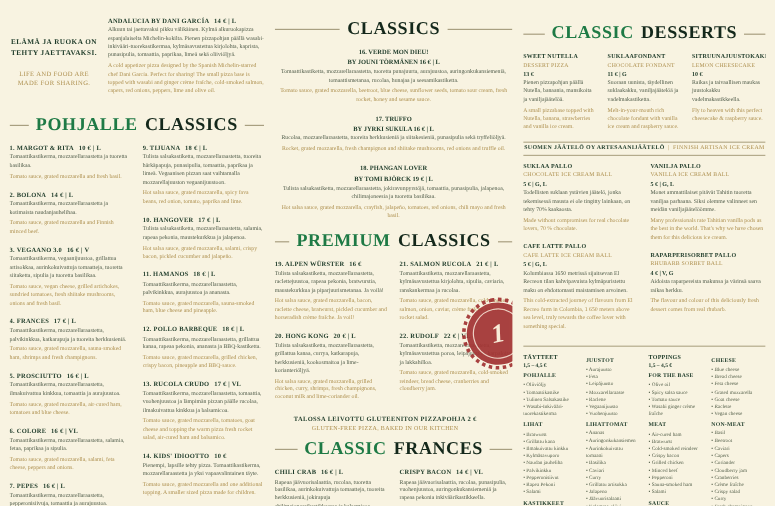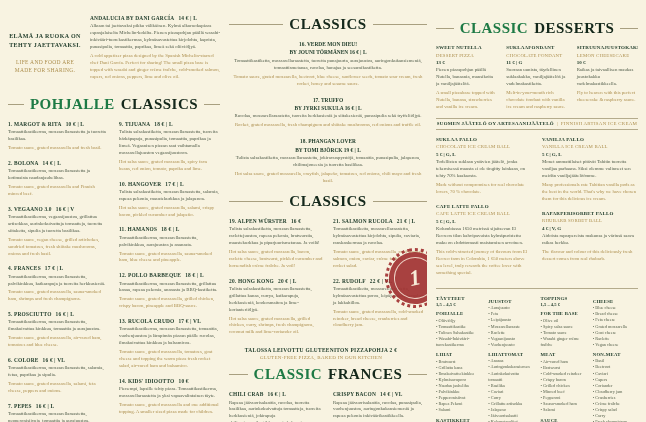--- a/index.html
+++ b/index.html
@@ -214,20 +214,21 @@
       </div><div style="display: contents;">
         <div class="c-item">
           <div class="t1">18. PHANGAN LOVER</div>
           <div class="t2">BY TOMI BJÖRCK  19 € | L</div>
           <p class="fi">Tulista salsakastiketta, mozzarellaraastetta, jokiravunpyrstöjä, tomaattia, punasipulia, jalapenoa, chilimajoneesia ja tuoretta basilikaa.</p>
           <p class="en">Hot salsa sauce, grated mozzarella, crayfish, jalapeño, tomatoes, red onions, chili mayo and fresh basil.</p>
         </div>
       </div></div>
 
     <h2 class="heading">
+        <span class="w1">PREMIUM</span>
         <span class="w2">CLASSICS</span>
       </h2>
 
     <div class="cols2">
       <div class="col">
         
       <div style="display: contents;">
           <div class="m-item">
             <div class="item-title"><span>19. ALPEN WÜRSTER</span><span class="price">16 €</span></div>
             <p class="fi">Tulista salsakastiketta, mozzarellaraastetta, raclettejuustoa, rapeaa pekonia, bratwurstia, maustekurkkua ja piparjuurismetanaa. Ja voilà!</p>

